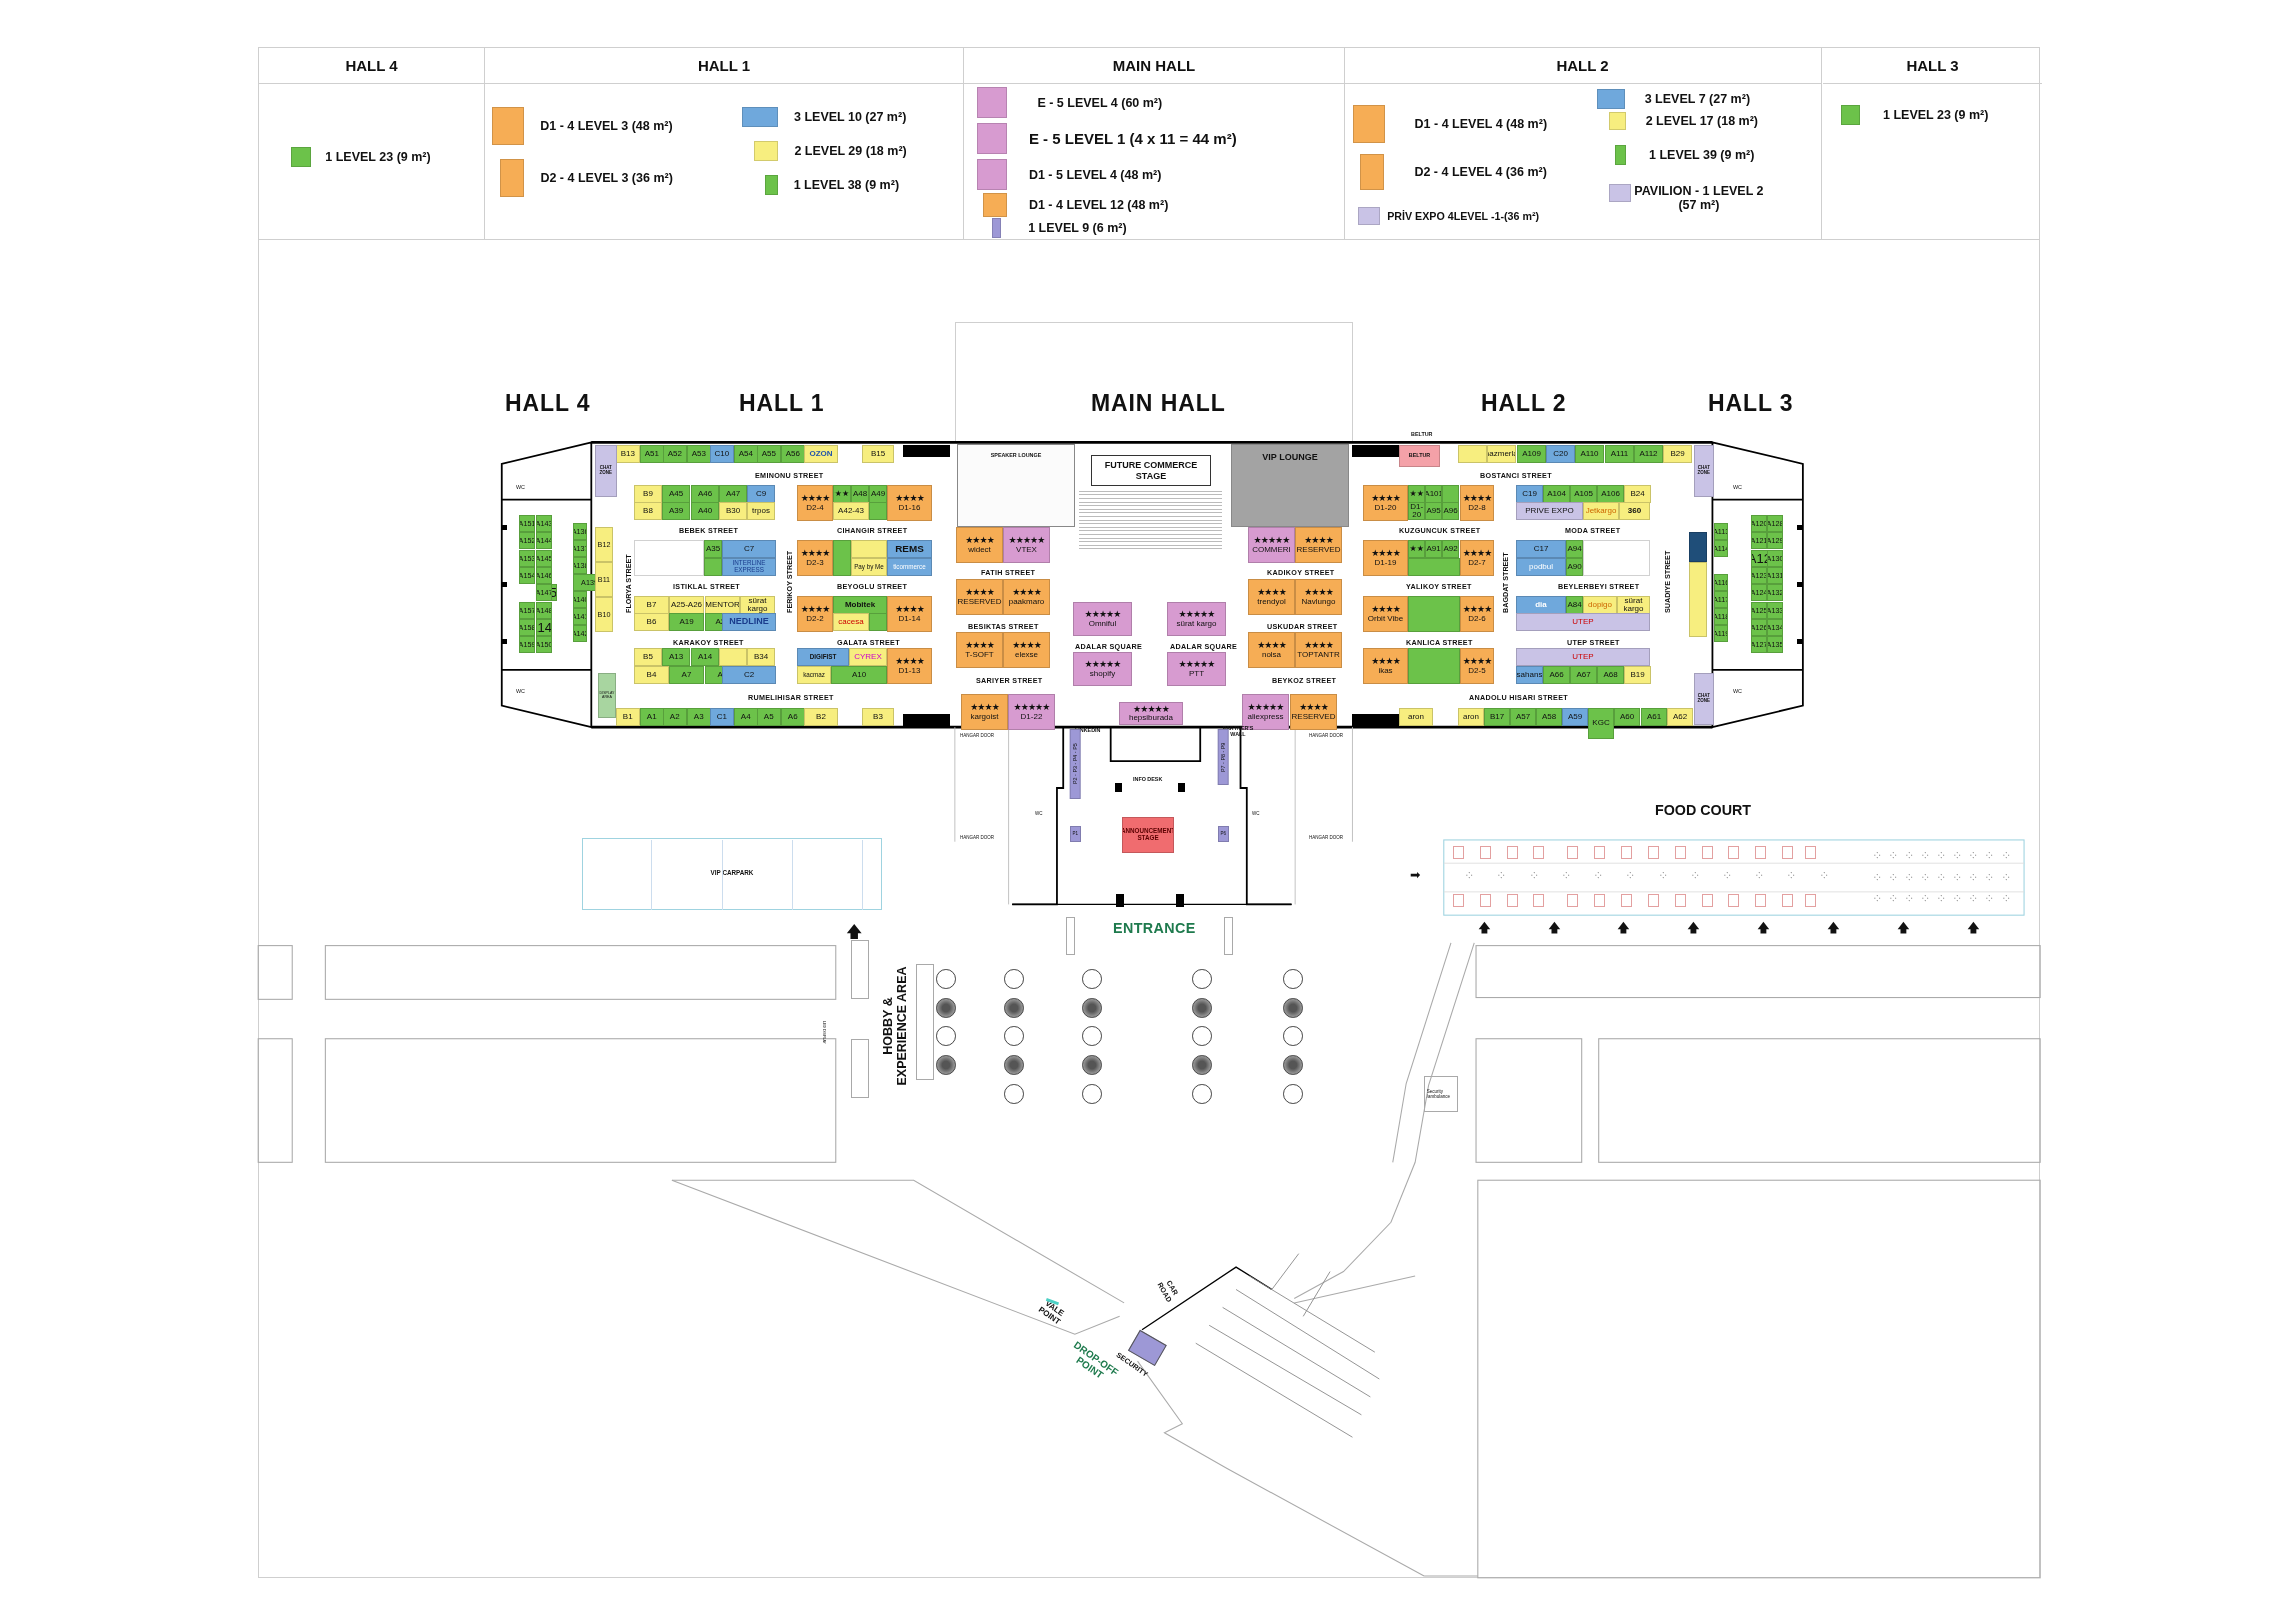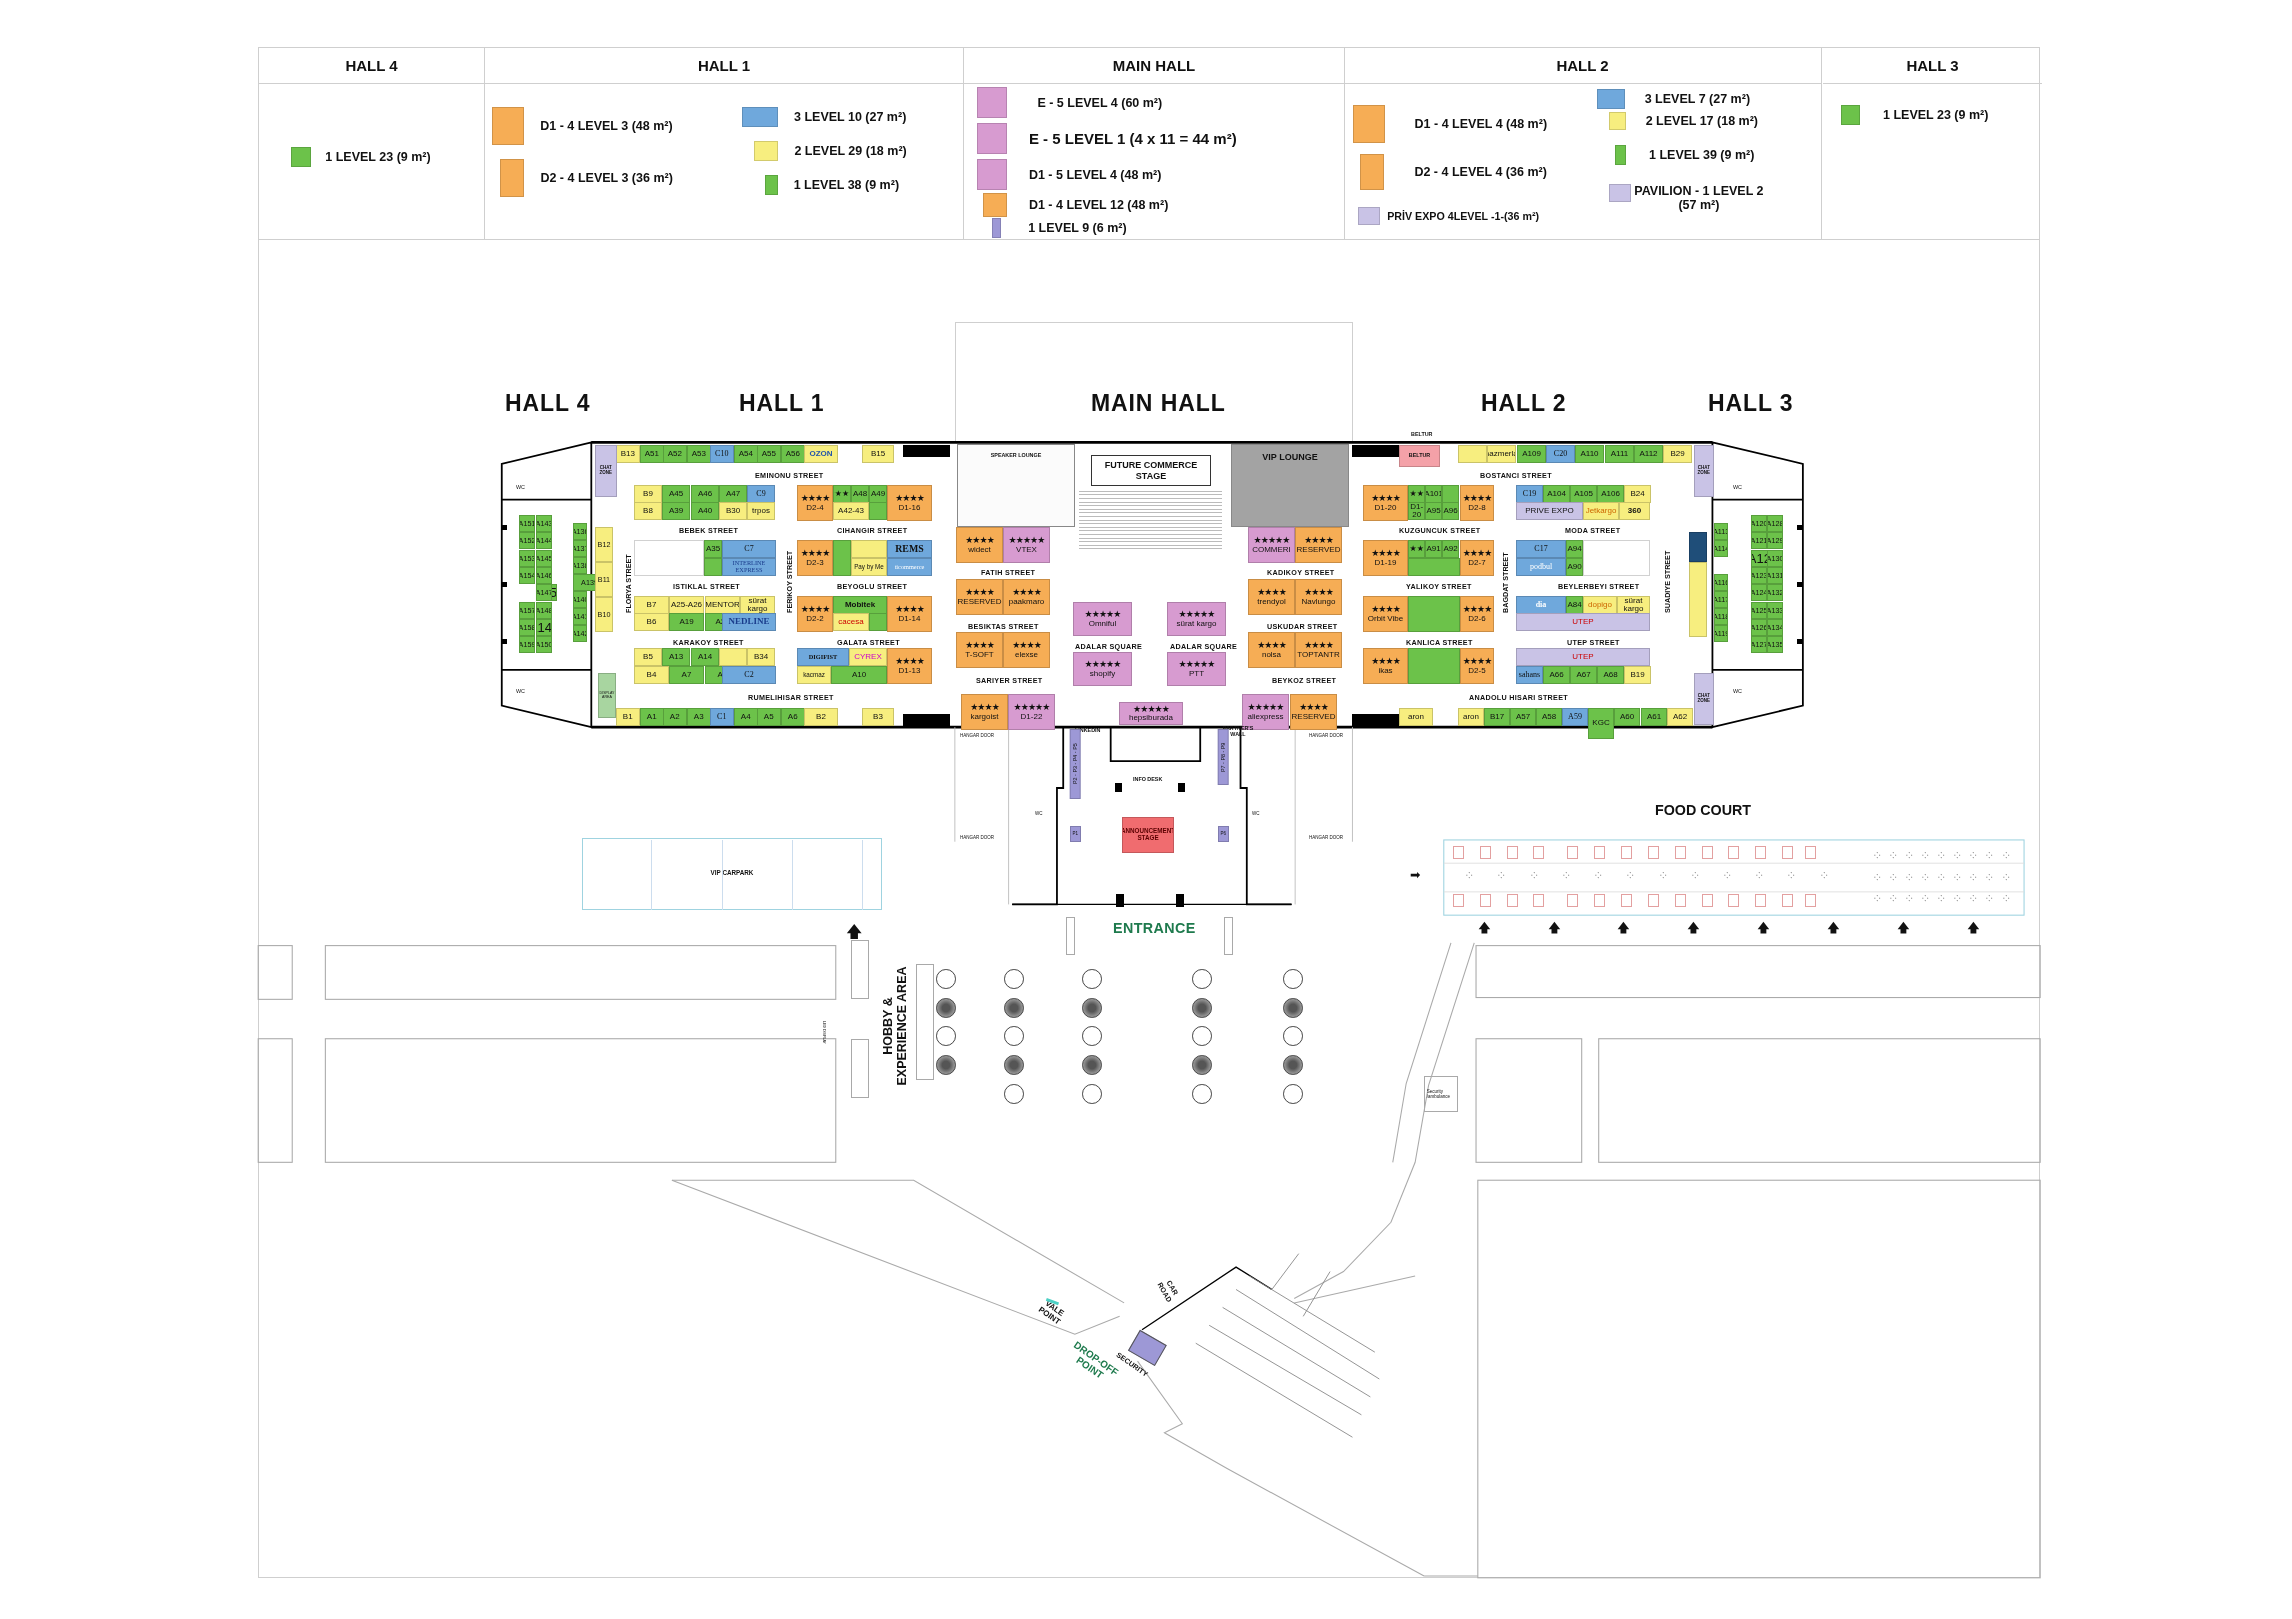--- a/index.html
+++ b/index.html
@@ -9,21 +9,21 @@
   .legend{position:absolute;left:258px;top:47px;width:1782px;height:193px;border:0.9px solid #cfcfcf;box-sizing:border-box;}
   .legend .col{position:absolute;top:0;height:100%;border-right:0.9px solid #cfcfcf;box-sizing:border-box;}
   .legend .col:last-child{border-right:none;}
   .legend .hdr{height:35px;border-bottom:0.9px solid #cfcfcf;display:flex;align-items:center;justify-content:center;font-weight:bold;font-size:15px;}
   .legend .item{position:absolute;display:flex;align-items:center;font-weight:bold;font-size:12.5px;white-space:nowrap;}
   .sw{display:inline-block;border:0.9px solid rgba(0,0,0,0.15);}
   
   .frame{position:absolute;left:258px;top:240px;width:1782px;height:1338px;border-left:0.9px solid #cfcfcf;border-right:0.9px solid #cfcfcf;border-bottom:0.9px solid #cfcfcf;box-sizing:border-box;}
   .hall-title{position:absolute;font-weight:bold;font-size:23px;letter-spacing:0.9px;}
   .booth{position:absolute;box-sizing:border-box;border:0.9px solid rgba(0,0,0,0.18);font-size:8px;display:flex;align-items:center;justify-content:center;text-align:center;overflow:hidden;line-height:1.05;}
-  .g{background:#6cc24a;} .y{background:#f7ee7f;} .b{background:#6fa8dc;font-family:Liberation Serif, serif;} .o{background:#f6ad55;} .p{background:#d79bd0;} .l{background:#c9c3e6;} .pk{background:#f4a1a8;} .v{background:#9d98d6;}
+  .g{background:#6cc24a;} .y{background:#f7ee7f;} .b{background:#6fa8dc;} .o{background:#f6ad55;} .p{background:#d79bd0;} .l{background:#c9c3e6;} .pk{background:#f4a1a8;} .v{background:#9d98d6;}
   .street{position:absolute;font-weight:bold;font-size:7.2px;letter-spacing:0.3px;white-space:nowrap;}
   .vstreet{position:absolute;font-weight:bold;font-size:7.2px;white-space:nowrap;transform:rotate(-90deg);transform-origin:left top;}
   .stars{display:block;font-size:9px;letter-spacing:-0.9px;}
   .wall{position:absolute;background:#000;}
   .thin{position:absolute;border:0.9px solid #a9a9a9;box-sizing:border-box;}
   .cyan{position:absolute;border:0.9px solid #9fd3e0;box-sizing:border-box;}
   .tree{position:absolute;width:19.7px;height:19.7px;border-radius:50%;border:1.3px solid #444;box-sizing:border-box;}
   .tree.dark{background:radial-gradient(circle,#555 30%,#999 70%);}
   .arrow{position:absolute;font-size:16px;line-height:1;}
 </style>

